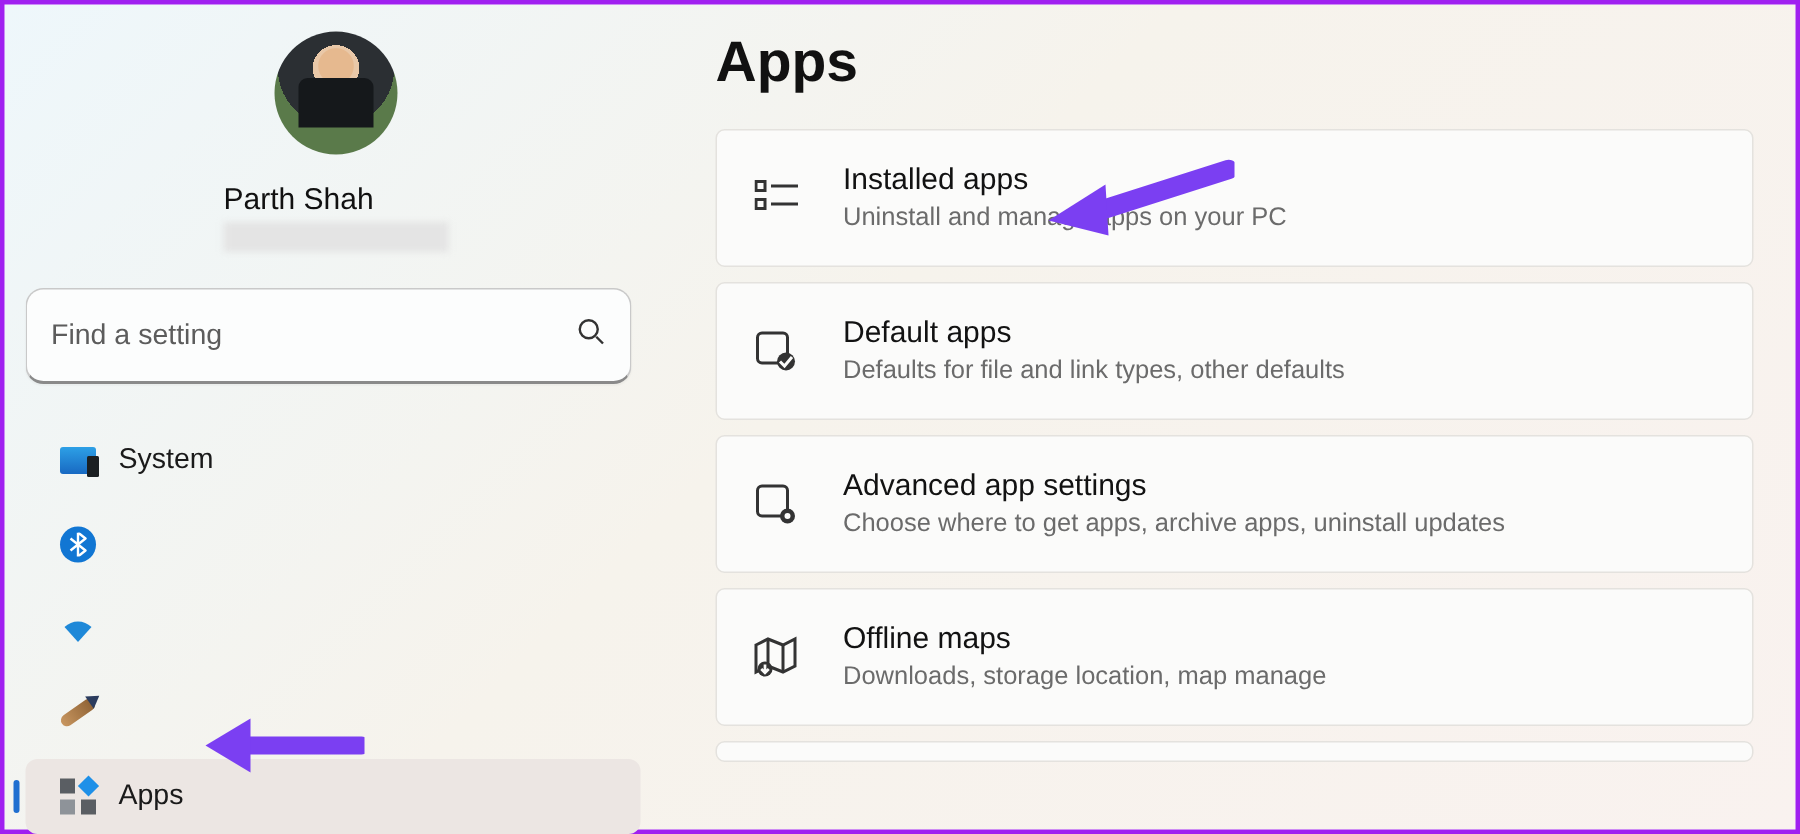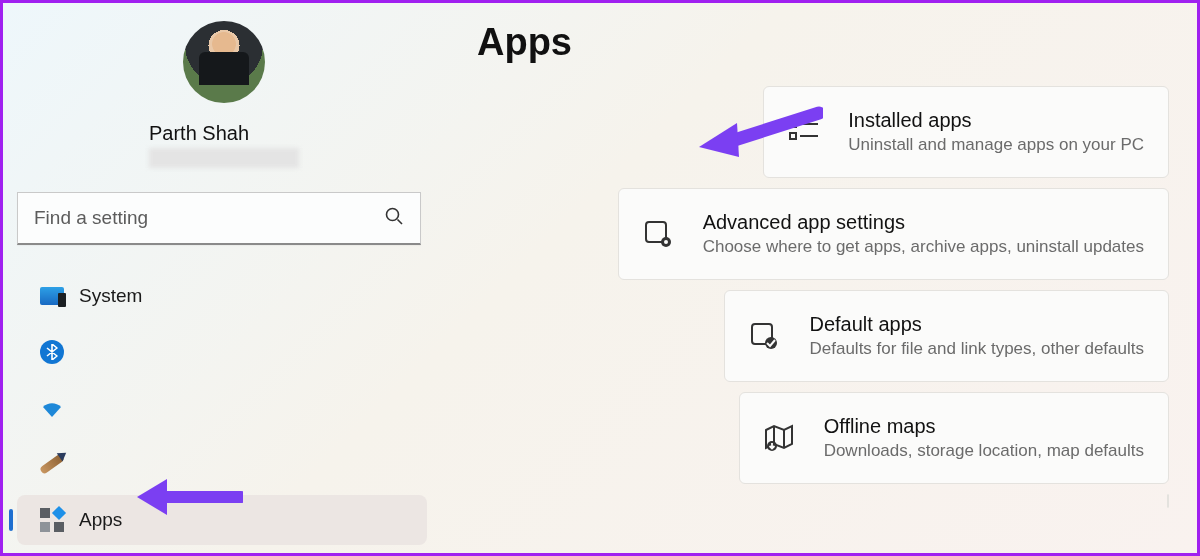--- a/index.html
+++ b/index.html
@@ -21,24 +21,24 @@
   }
   .avatar::before{content:"";position:absolute;inset:0;background:radial-gradient(circle at 50% 28%, #e6b98f 0 16%, transparent 17%);}
   .avatar::after{content:"";position:absolute;left:20%;right:20%;top:38%;height:40%;background:#15181b;border-radius:6px 6px 0 0;}
   .user-text { line-height: 1.25; }
   .username { font-size: 20px; color: #111; }
   .useremail { width: 150px; height: 20px; background: #e4e4e4; filter: blur(2px); margin-top: 2px; }
 
   .searchbox {
     margin: 0 6px 26px 0;
     display:flex; align-items:center;
-    height: 53px;
+    height: 64px;
     background: #fcfdfd;
     border: 1px solid #c9c9c9; border-bottom: 2px solid #8a8a8a;
-    border-radius: 0;
+    border-radius: 12px;
     padding: 0 16px;
     box-shadow: 0 1px 1px rgba(0,0,0,0.03);
   }
   .searchbox input {
     flex:1; border:none; outline:none; background:transparent;
     font-size: 19px; color:#333;
   }
   .searchbox input::placeholder{ color:#5c5c5c; }
 
   .nav { list-style:none; }
@@ -50,21 +50,21 @@
   }
   .nav li.active{ background: #ece6e3; }
   .nav li.active::before{
     content:""; position:absolute; left:-8px; top:50%; transform:translateY(-50%);
     width:4px; height:22px; background:#1f6fd0; border-radius:2px;
   }
   .nav .ico { width:26px; height:26px; flex:none; display:flex; align-items:center; justify-content:center; }
 
   .page-title { font-size: 38px; font-weight: 600; color:#111; margin: 6px 0 22px 0; }
 
-  .cards { display:flex; flex-direction:column; gap:10px;align-items:flex-end; }
+  .cards { display:flex; flex-direction:column; gap:10px; }
   .card {
     background: #fbfbfa;
     border: 1px solid #e4e2de;
     border-radius: 6px;
     padding: 20px 24px;
     display:flex; align-items:center; gap:28px;
     cursor:pointer;
   }
   .card .cico { width:32px; height:32px; flex:none; display:flex; align-items:center; justify-content:center; color:#333; }
   .card .ctexts { line-height:1.35; }
@@ -180,57 +180,57 @@
         <div class="ctexts">
           <div class="ctitle">Installed apps</div>
           <div class="cdesc">Uninstall and manage apps on your PC</div>
         </div>
       </div>
 
       <div class="card">
         <span class="cico">
           <svg width="30" height="28" viewBox="0 0 30 28" fill="none" stroke="#333" stroke-width="2">
               <rect x="2" y="2" width="20" height="20" rx="3"></rect>
+              <circle cx="21" cy="21" r="6" fill="#333" stroke="none"></circle>
+              <path d="M17 21 l3 3 l5 -6" stroke="#fbfbfa" stroke-width="2" fill="none"></path>
+            </svg>
+        </span>
+        <div class="ctexts">
+          <div class="ctitle">Default apps</div>
+          <div class="cdesc">Defaults for file and link types, other defaults</div>
+        </div>
+      </div>
+
+      <div class="card">
+        <span class="cico">
+          <svg width="30" height="28" viewBox="0 0 30 28" fill="none" stroke="#333" stroke-width="2">
+              <rect x="2" y="2" width="20" height="20" rx="3"></rect>
               <circle cx="22" cy="22" r="5" fill="#333" stroke="none"></circle>
               <circle cx="22" cy="22" r="2" fill="#fbfbfa" stroke="none"></circle>
             </svg>
         </span>
         <div class="ctexts">
           <div class="ctitle">Advanced app settings</div>
           <div class="cdesc">Choose where to get apps, archive apps, uninstall updates</div>
-        </div>
-      </div>
-
-      <div class="card">
-        <span class="cico">
-          <svg width="30" height="28" viewBox="0 0 30 28" fill="none" stroke="#333" stroke-width="2">
-              <rect x="2" y="2" width="20" height="20" rx="3"></rect>
-              <circle cx="21" cy="21" r="6" fill="#333" stroke="none"></circle>
-              <path d="M17 21 l3 3 l5 -6" stroke="#fbfbfa" stroke-width="2" fill="none"></path>
-            </svg>
-        </span>
-        <div class="ctexts">
-          <div class="ctitle">Default apps</div>
-          <div class="cdesc">Defaults for file and link types, other defaults</div>
         </div>
       </div>
 
       <div class="card">
         <span class="cico">
           <svg width="32" height="28" viewBox="0 0 32 28" fill="none" stroke="#333" stroke-width="2">
               <path d="M2 6 L10 2 L20 6 L28 2 V20 L20 24 L10 20 L2 24 Z"></path>
               <line x1="10" y1="2" x2="10" y2="20"></line>
               <line x1="20" y1="6" x2="20" y2="24"></line>
               <circle cx="8" cy="22" r="5" fill="#333" stroke="none"></circle>
               <path d="M8 19 v5 M5.5 22 l2.5 2.5 l2.5 -2.5" stroke="#fbfbfa" stroke-width="1.8" fill="none"></path>
             </svg>
         </span>
         <div class="ctexts">
           <div class="ctitle">Offline maps</div>
-          <div class="cdesc">Downloads, storage location, map defaults</div>
+          <div class="cdesc">Downloads, storage location, map manage</div>
         </div>
       </div>
 
       <div class="card" style="height:14px;padding:0;"></div>
     </div>
   </main>
 
   <div class="arrow" style="left:130px; top:470px;">
     <svg width="110" height="48" viewBox="0 0 110 48">
         <path d="M108 24 Q60 24 26 24" stroke="#7b3ff2" stroke-width="12" fill="none" stroke-linecap="round"></path>

